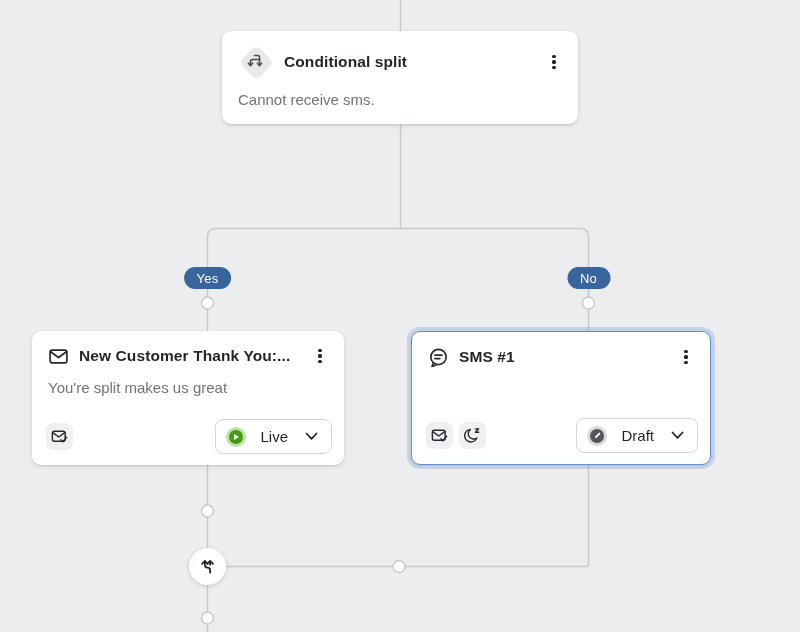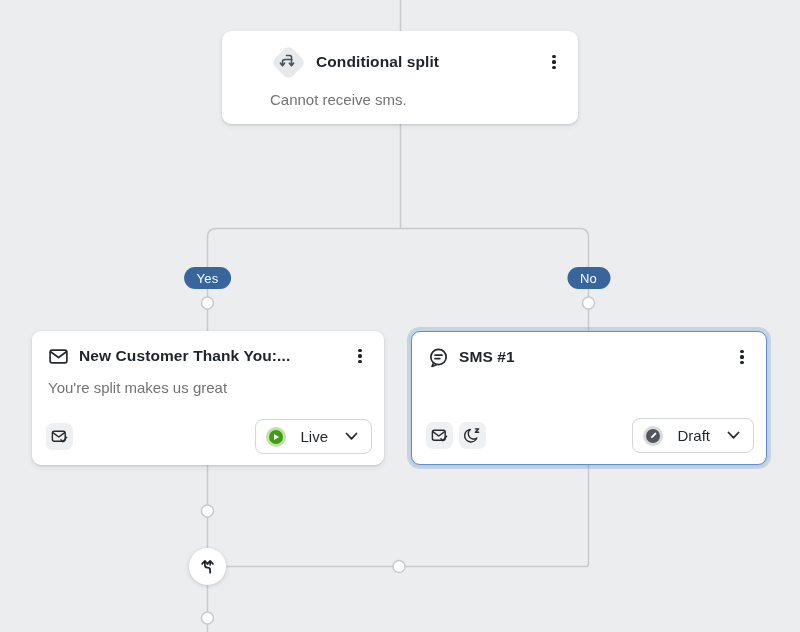--- a/index.html
+++ b/index.html
@@ -59,21 +59,21 @@
     </g>
     <g fill="#FFFFFF" stroke="#C7CACE" stroke-width="1.5">
       <circle cx="207.5" cy="303" r="6"></circle>
       <circle cx="588.5" cy="303" r="6"></circle>
       <circle cx="207.5" cy="511" r="6"></circle>
       <circle cx="399" cy="566.5" r="6"></circle>
       <circle cx="207.5" cy="618" r="6"></circle>
     </g>
   </svg>
 
-  <div class="card" style="left:222px;top:31px;width:356px;height:93px;padding-left:32px;">
+  <div class="card" style="left:222px;top:31px;width:356px;height:93px;">
     <div class="card-header">
       <div class="diamond-wrap">
         <div class="diamond-bg"></div>
         <svg width="18" height="18" viewBox="0 0 18 18" fill="none" stroke="#4A4F55" stroke-width="1.6" stroke-linecap="round" stroke-linejoin="round">
           <path d="M 7.5 2.5 H 10.8 Q 12.5 2.5 12.5 4.2 V 6.5"></path>
           <path d="M 12.5 6.5 H 6 Q 3.5 6.5 3.5 9 V 12"></path>
           <path d="M 1.4 10.2 L 3.5 12.6 L 5.6 10.2"></path>
           <path d="M 12.5 6.5 V 12"></path>
           <path d="M 10.4 10.2 L 12.5 12.6 L 14.6 10.2"></path>
         </svg>
@@ -84,21 +84,21 @@
           <i></i>
           <i></i>
         </div>
     </div>
     <div class="card-preview">Cannot receive sms.</div>
   </div>
 
   <div class="branch-pill" style="left:207.5px;top:262px;">Yes</div>
   <div class="branch-pill" style="left:588.5px;top:262px;">No</div>
 
-  <div class="card" style="left:32px;top:331px;width:352px;height:134px;">
+  <div class="card" style="left:32px;top:331px;width:312px;height:134px;">
     <div class="card-header">
       <svg width="21" height="21" viewBox="0 0 20 20" fill="none" stroke="#26292D" stroke-width="1.6" stroke-linecap="round" stroke-linejoin="round">
         <rect x="2" y="4" width="16" height="12" rx="2"></rect>
         <path d="M 2.5 5.5 L 10 11 L 17.5 5.5"></path>
       </svg>
       <div class="card-title">New Customer Thank You:...</div>
       <div class="kebab">
           <i></i>
           <i></i>
           <i></i>
@@ -120,21 +120,21 @@
             </svg>
         </span>
         <span>Live</span>
         <svg width="13" height="9" viewBox="0 0 13 9" fill="none" stroke="#26292D" stroke-width="1.8" stroke-linecap="round" stroke-linejoin="round">
           <path d="M 1.5 1.5 L 6.5 6.8 L 11.5 1.5"></path>
         </svg>
       </button>
     </div>
   </div>
 
-  <div class="card selected" style="left:411px;top:331px;width:356px;height:134px;">
+  <div class="card selected" style="left:411px;top:331px;width:300px;height:134px;">
     <div class="card-header">
       <svg width="21" height="21" viewBox="0 0 20 20" fill="none" stroke="#26292D" stroke-width="1.6" stroke-linecap="round" stroke-linejoin="round">
         <circle cx="10" cy="9.5" r="7.3"></circle>
         <path d="M 6.7 7.8 H 13.3"></path>
         <path d="M 6.7 11 H 11.3"></path>
         <path d="M 5 15.8 L 3.8 18.6 L 7.6 17.2"></path>
       </svg>
       <div class="card-title">SMS #1</div>
       <div class="kebab">
           <i></i>

